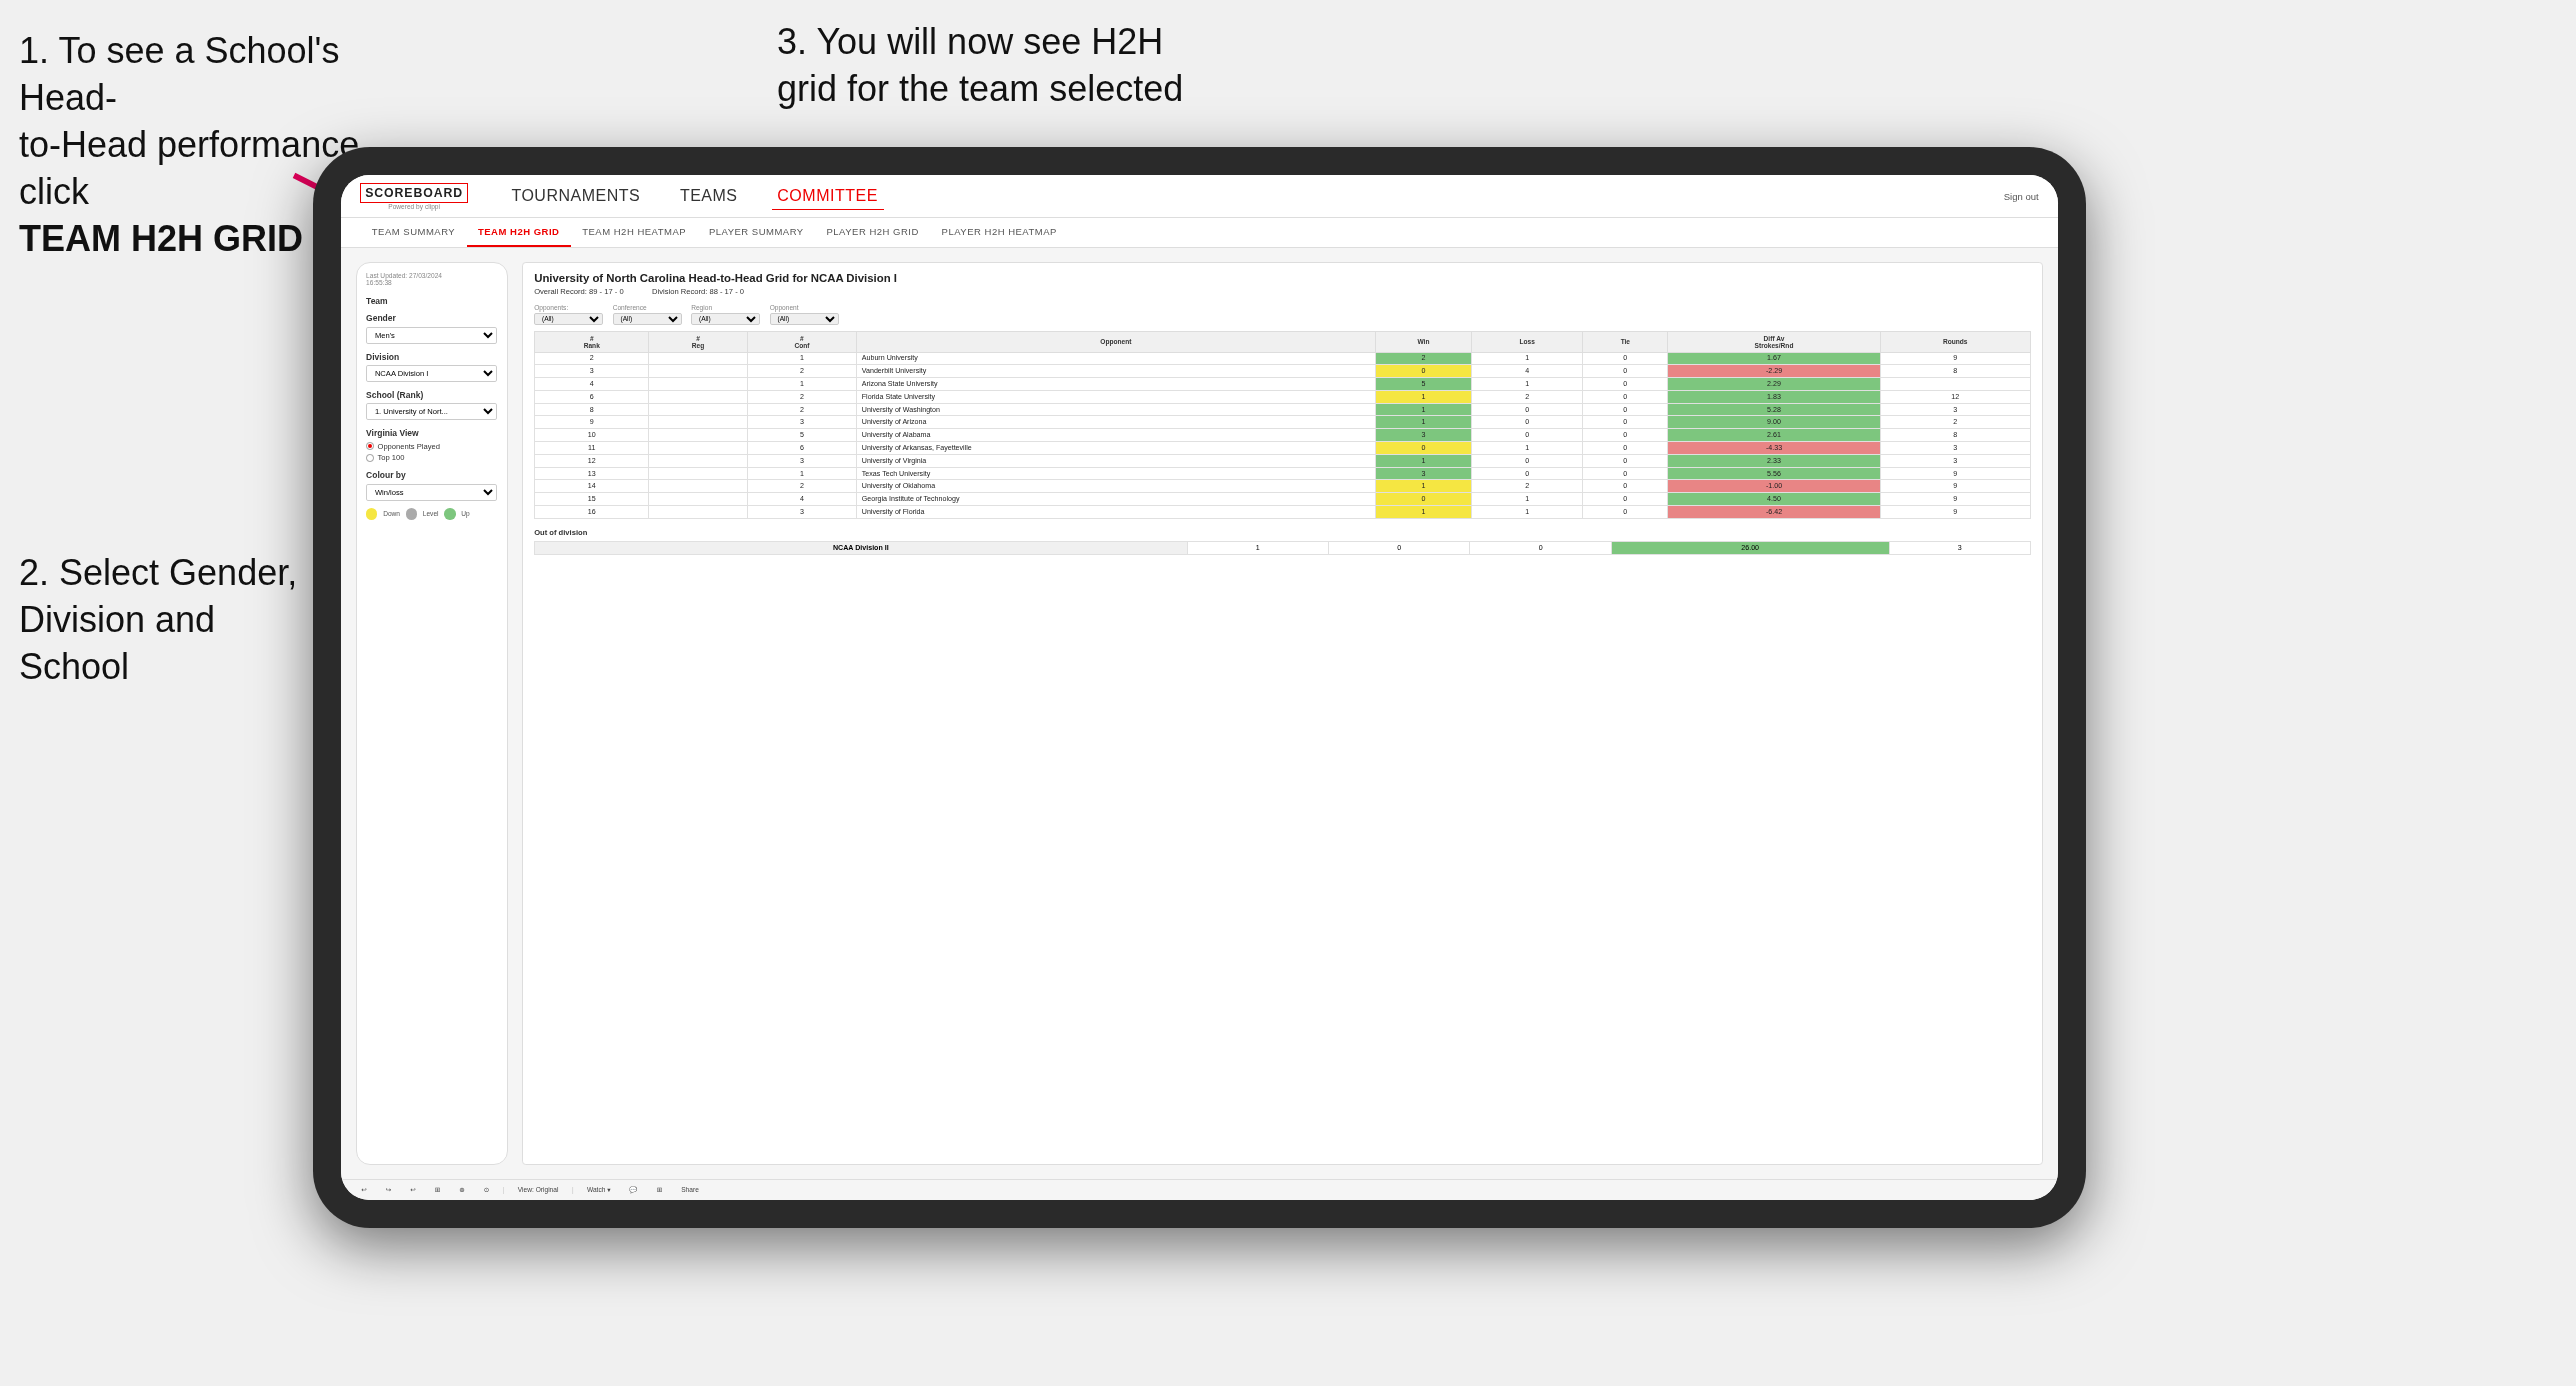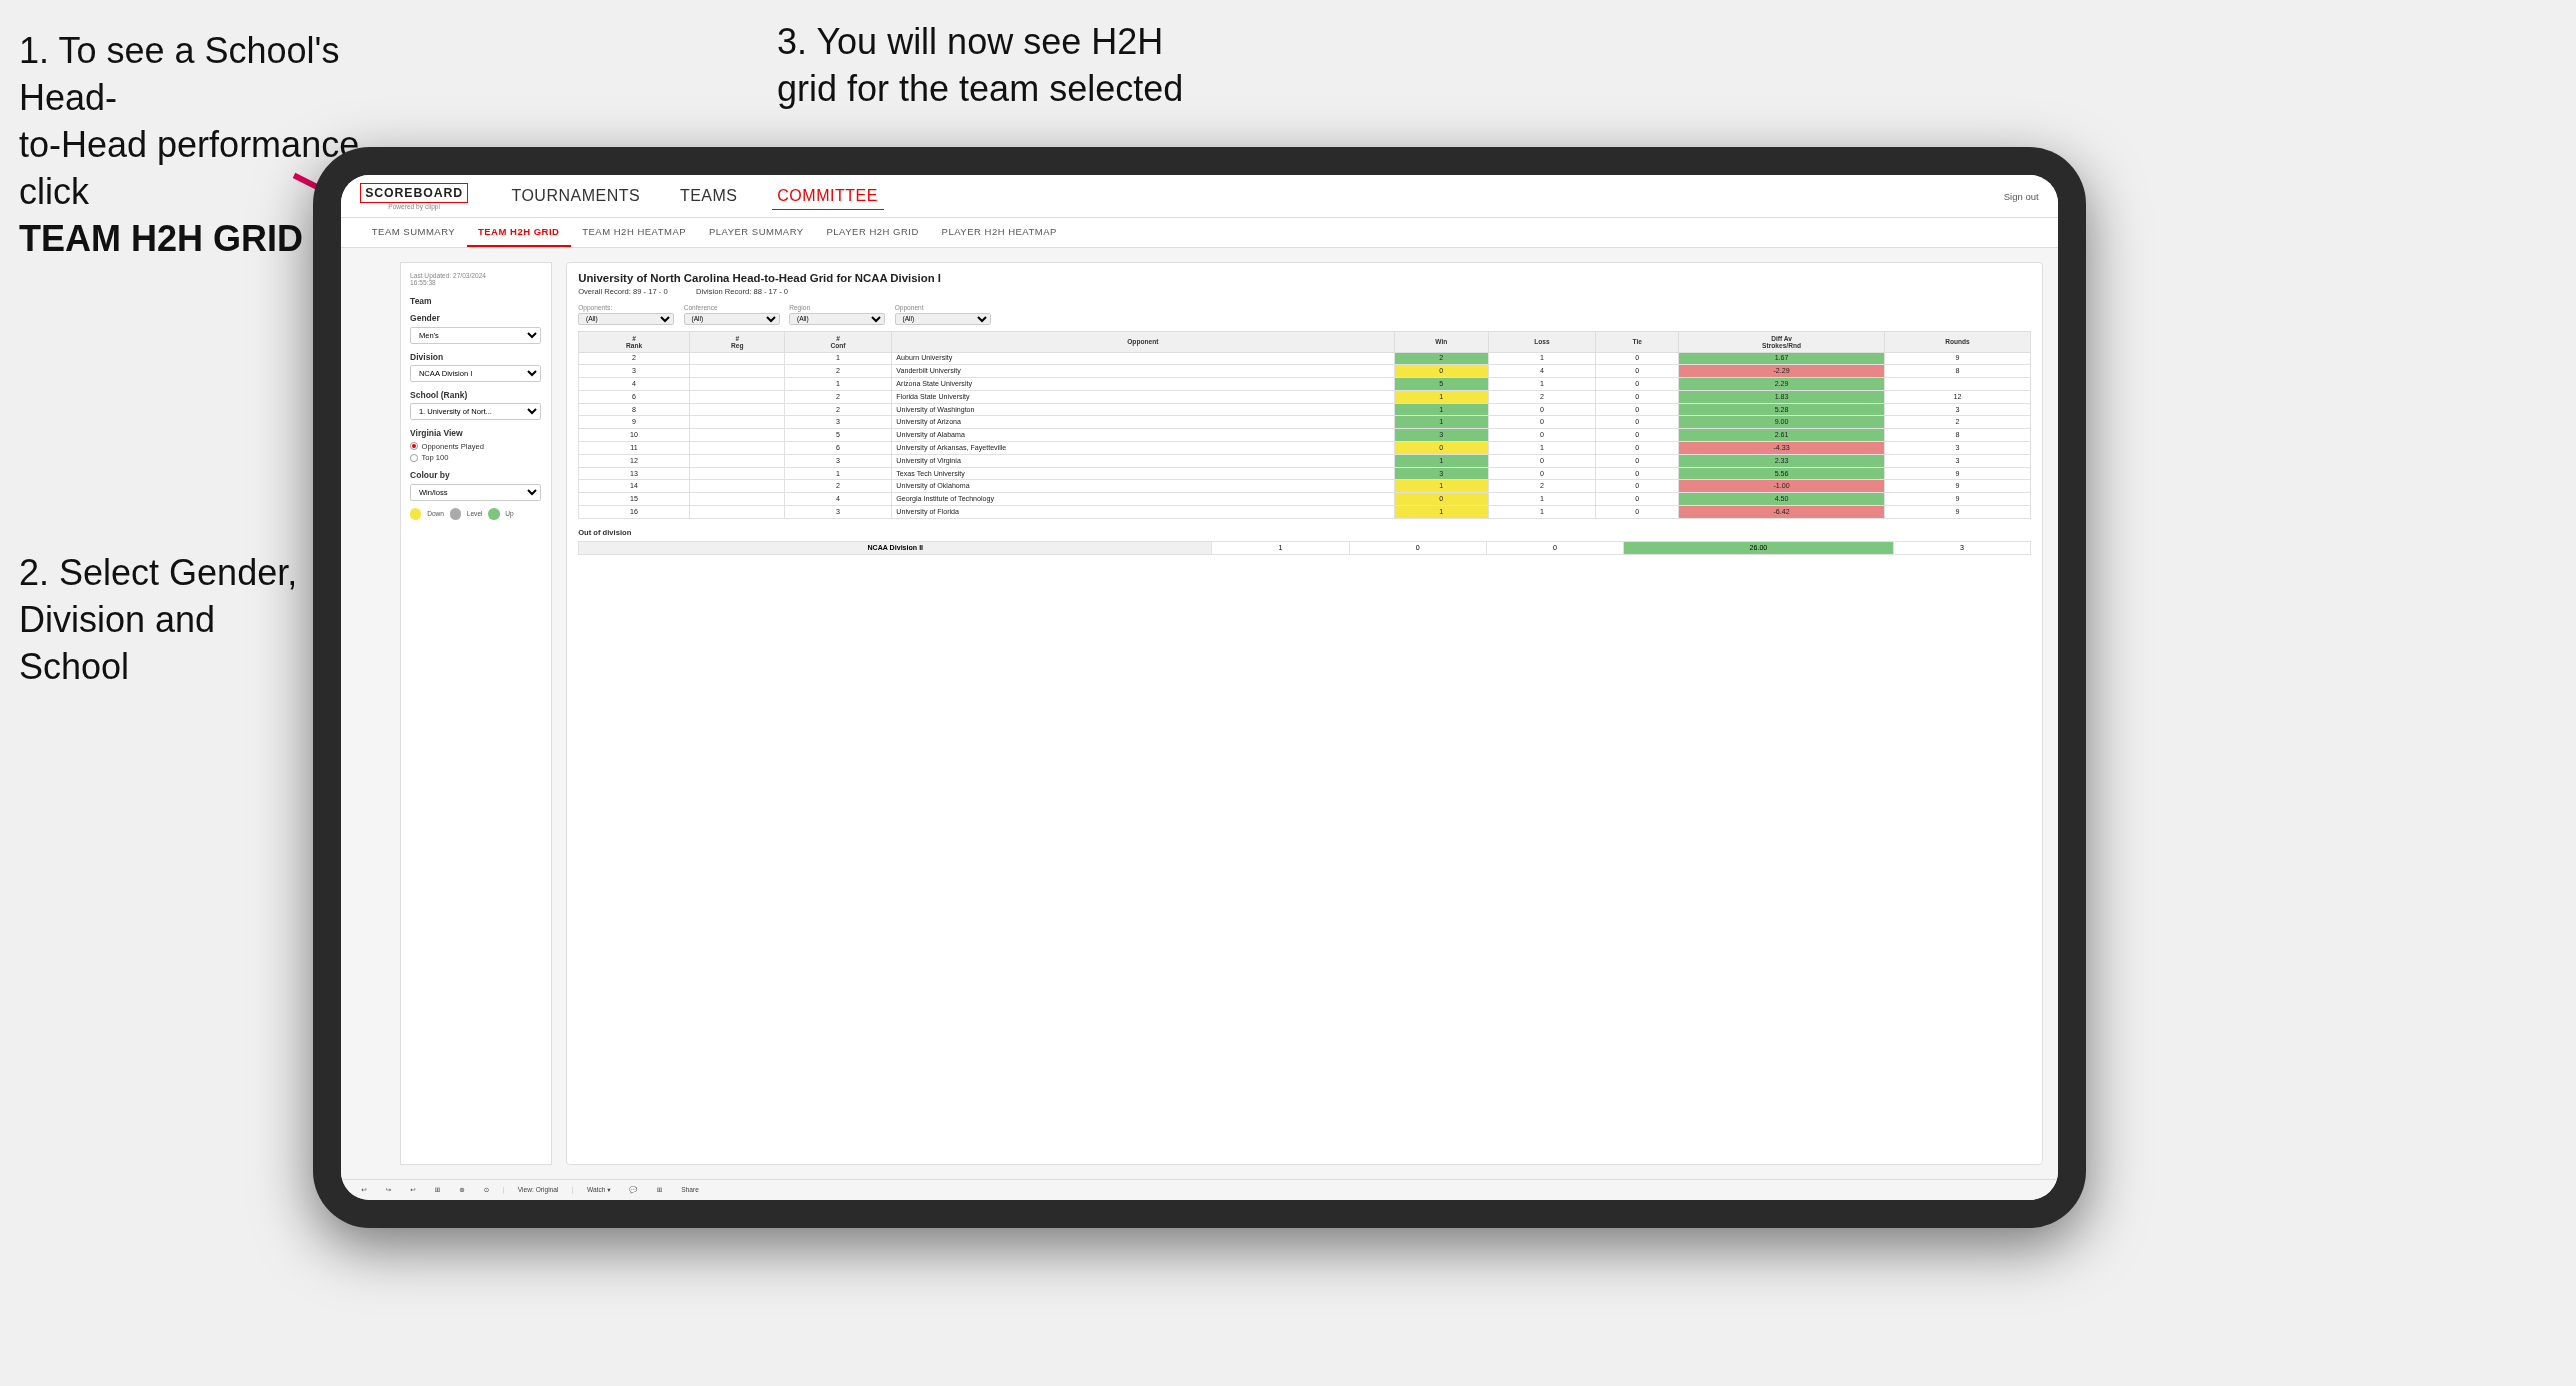--- a/index.html
+++ b/index.html
@@ -134,24 +134,23 @@
       gap: 14.2px;
       overflow: hidden;
     }
 
     
     .left-panel {
       background: #fff;
       border: 0.9px solid #ddd;
       width: 152px;
       min-width: 152px;
-      border-radius: 0;
+      border-radius: 14px;
       padding: 9.5px;
       font-size: 8.5px;
-      margin-left: 44px;
     }
 
     .panel-timestamp {
       font-size: 6.6px;
       color: #888;
       margin-bottom: 9.5px;
     }
 
     .panel-label {
       font-size: 8.5px;
@@ -263,21 +262,21 @@
     .filter-label {
       font-size: 6.6px;
       color: #888;
     }
 
     .filter-select {
       font-size: 6.6px;
       padding: 0.9px 2.8px;
       border: 0.9px solid #ccc;
       border-radius: 1.9px;
-      width: 96px;
+      width: 69px;
     }
 
     
     .data-table {
       width: 100%;
       border-collapse: collapse;
       font-size: 7.6px;
     }
 
     .data-table th {

